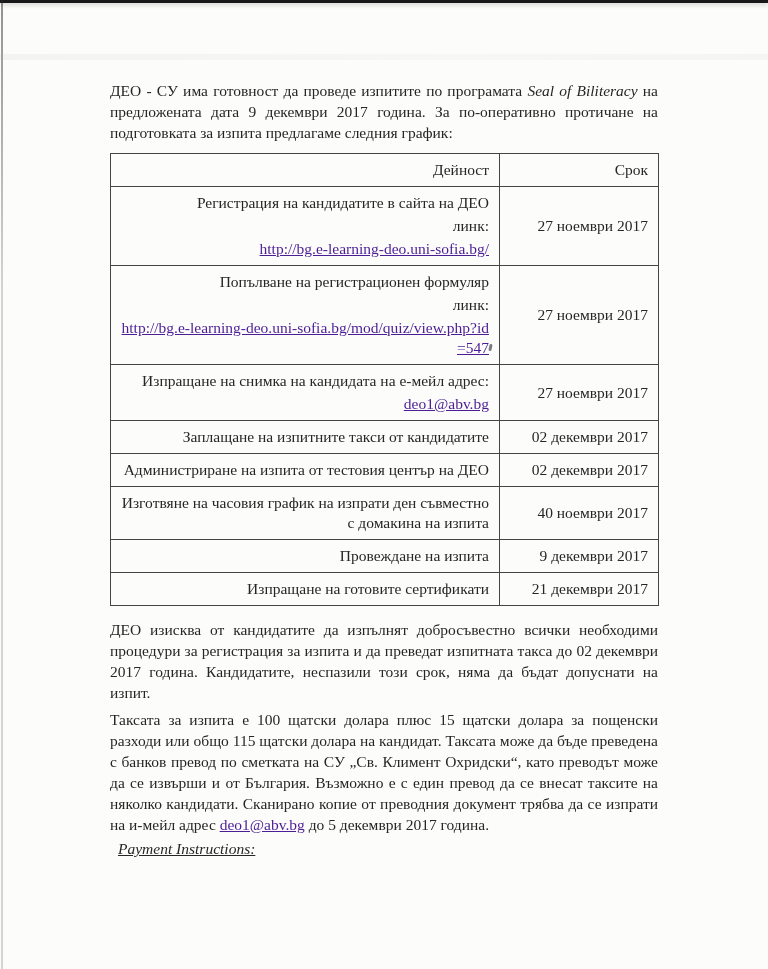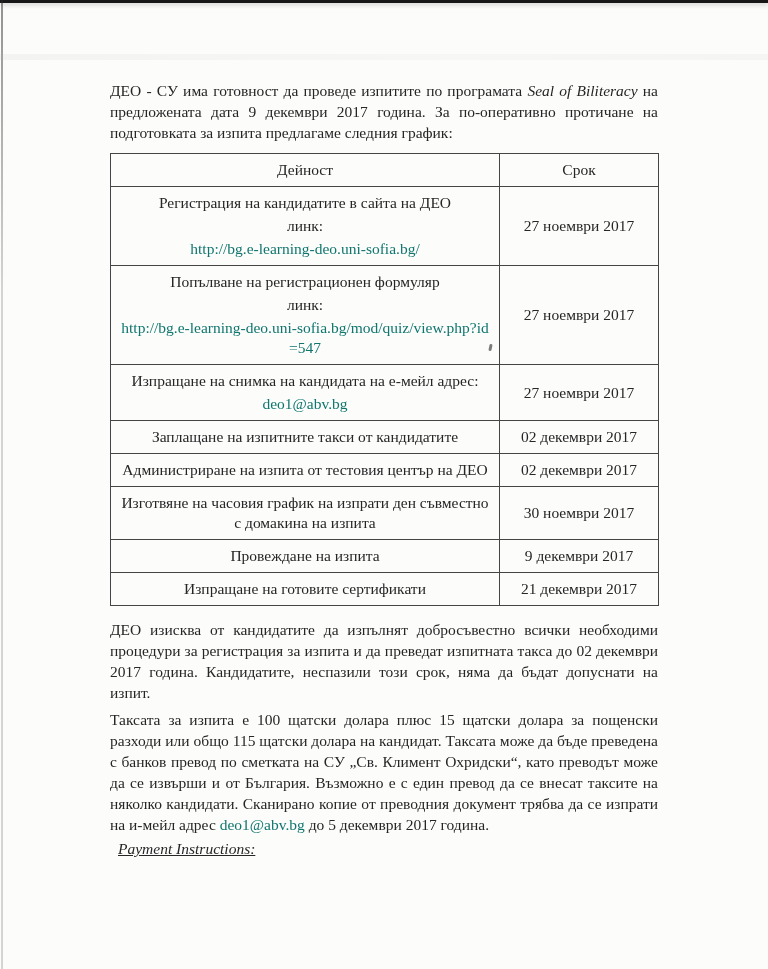--- a/index.html
+++ b/index.html
@@ -37,32 +37,32 @@
   .intro { margin-bottom:10px; }
   .em { font-style:italic; }
   table.schedule {
     width:548px; border-collapse:collapse; table-layout:fixed;
     margin-bottom:13px;
   }
   table.schedule col.c-act { width:389px; }
   table.schedule col.c-due { width:159px; }
   table.schedule th, table.schedule td {
     border:1.5px solid #454545;
-    font-weight:normal; text-align:center;
+    font-weight:normal; text-align:right;
     padding:6px 10px;
     line-height:20px;
     vertical-align:middle;
   }
   td.cellmulti { vertical-align:top;margin-left:12px; }
   td.cellmulti .line { margin-bottom:3px; }
   td.cellmulti .line:last-child { margin-bottom:0; }
   td.cell2 { padding-top:5px; padding-bottom:5px; }
   td.wrap2 { line-height:21px; }
   a.doc-link {
-    color:#0f766e; cursor:pointer;
+    color:#4c1d95; text-decoration:underline; cursor:pointer;
     word-break:break-all;
   }
   .para-req { margin-bottom:6px; }
   .para-fee { margin-bottom:3px; }
   .pay-heading {
     font-style:italic; text-decoration:underline;
     margin:0 0 17px 8px;
   }
 </style>
 </head>
@@ -113,21 +113,21 @@
     <tr>
       <td>Заплащане на изпитните такси от кандидатите</td>
       <td>02 декември 2017</td>
     </tr>
     <tr>
       <td>Администриране на изпита от тестовия център на ДЕО</td>
       <td>02 декември 2017</td>
     </tr>
     <tr>
       <td class="wrap2">Изготвяне на часовия график на изпрати ден съвместно с домакина на изпита</td>
-      <td>30 ноември 2017</td>
+      <td>40 ноември 2017</td>
     </tr>
     <tr>
       <td>Провеждане на изпита</td>
       <td>9 декември 2017</td>
     </tr>
     <tr>
       <td>Изпращане на готовите сертификати</td>
       <td>21 декември 2017</td>
     </tr>
   </tbody>

